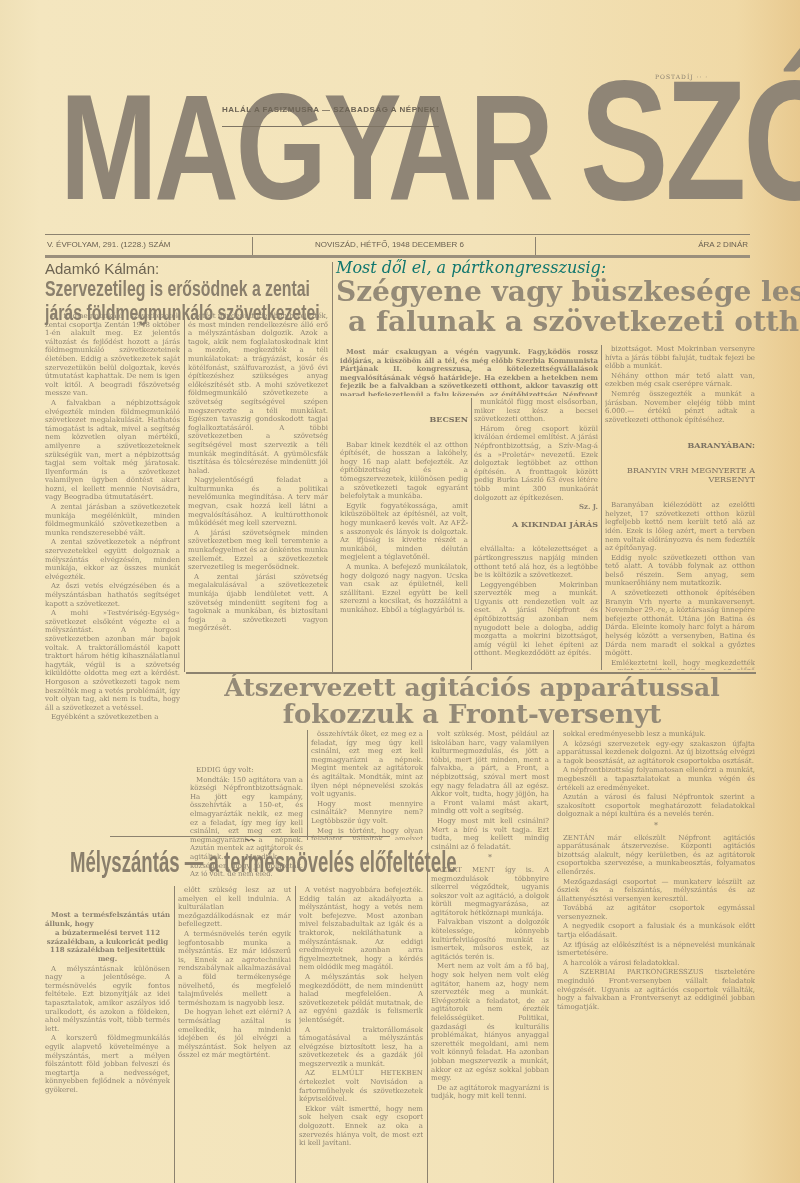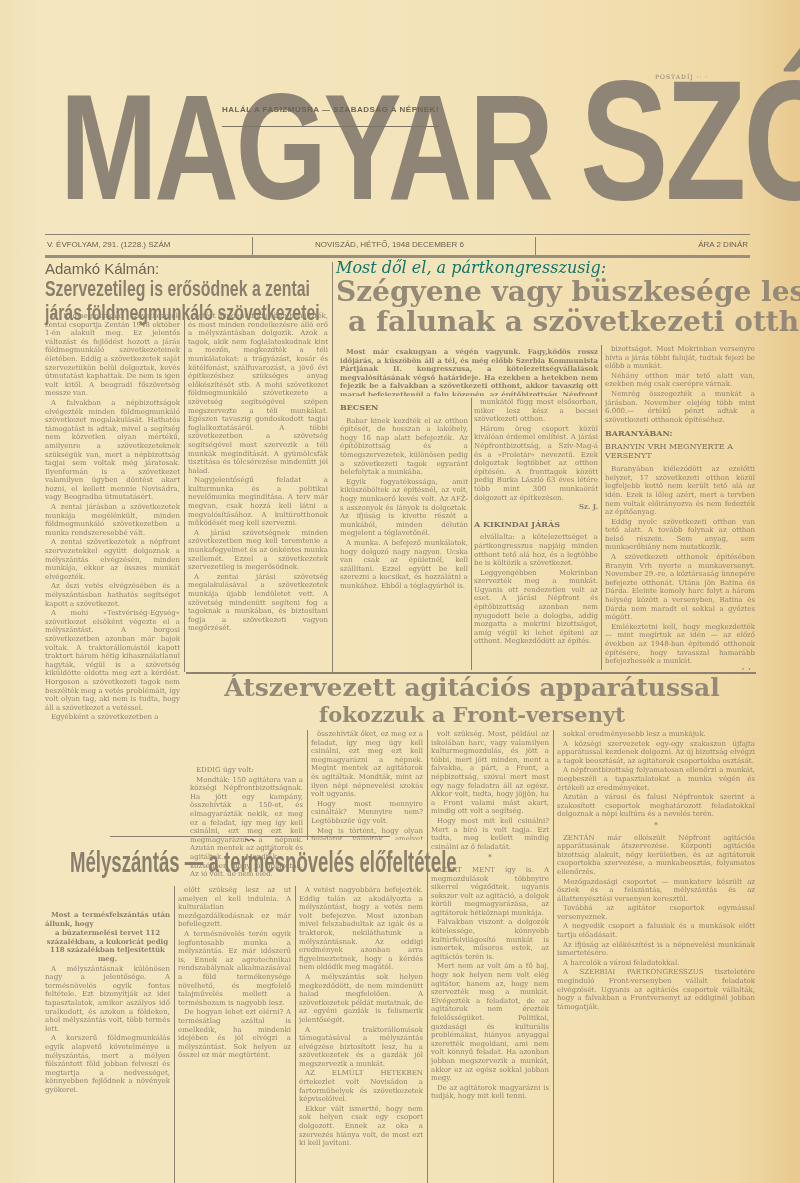--- a/index.html
+++ b/index.html
@@ -21,21 +21,21 @@
   .rule { background:#8c826f; height:2px; }
   .infobar { top:237px; left:45px; width:705px; height:18px; font-size:8px; color:#6a6050; font-family:"Liberation Sans", sans-serif; }
   .infobar span { position:absolute; top:3px; }
   .vsep { position:absolute; width:1px; background:#8c826f; }
   .kicker { font-family:"Liberation Sans",sans-serif; font-size:15px; color:#6d6452; }
   .kicker-it { font-family:"DejaVu Serif", serif; font-style:italic; font-size:16px; color:#0f766e; }
   .head-cond { font-family:"Liberation Sans",sans-serif; font-weight:bold; color:#8a7f6c; transform-origin:left; white-space:nowrap; }
   .head-serif { font-family:"DejaVu Serif",serif; font-weight:bold; color:#948a77; white-space:nowrap; }
   .col { font-size:7px; line-height:8.6px; color:#8b8170; text-align:justify; overflow:hidden; }
   .col p { margin:0 0 1px 0; text-indent:6px; }
-  .sub { font-size:8px; font-weight:bold; color:#7c7262; text-align:left; margin:5px 0; font-family:"DejaVu Serif",serif; }
+  .sub { font-size:8px; font-weight:bold; color:#7c7262; text-align:right; margin:17px 0; font-family:"DejaVu Serif",serif; }
   .star { text-align:center; font-size:8px; color:#7c7262; margin:3px 0; }
   .ornament { color:#7c7262; font-size:10px; }
 </style>
 </head>
 <body>
 
 <div class="abs tiny-top">POSTADÍJ ·· ·</div>
 <div class="abs masthead-title">
   <span>MAGYAR</span>
   <span class="sz">SZÓ</span>
@@ -111,21 +111,21 @@
   <p>Eddig nyolc szövetkezeti otthon van tető alatt. A tovább folynak az otthon belső részein. Sem anyag, sem munkaerőhiány nem mutatkozik.</p>
   <p>A szövetkezeti otthonok építésében Branyin Vrh nyerte a munkaversenyt. November 29.-re, a köztársaság ünnepére befejezte otthonát. Utána jön Batina és Dárda. Eleinte komoly harc folyt a három helység között a versenyben, Batina és Dárda nem maradt el sokkal a győztes mögött.</p>
   <p>Emlékeztetni kell, hogy megkezdették — mint megírtuk az idén — az előző években az 1948-ban építendő otthonok építésére, hogy tavasszal hamarább befejezhessék a munkát.</p>
   <div style="text-align:right;">J. L.</div>
 </div>
 
 <div class="abs rule" style="left:186px; top:672px; width:570px;"></div>
 
 <div class="abs" style="left:188px; top:674px; width:568px; text-align:center;">
   <div class="head-serif" style="font-size:25px; line-height:27px;">Átszervezett agitációs apparátussal</div>
-  <div class="head-serif" style="font-size:21px; line-height:27px;">fokozzuk a Front-versenyt</div>
+  <div class="head-serif" style="font-size:26px; line-height:27px;">fokozzuk a Front-versenyt</div>
 </div>
 <div class="abs col" style="left:190px; top:766px; width:113px; height:110px;">
   <p>EDDIG úgy volt:</p>
   <p>Mondták: 150 agitátora van a községi Népfrontbizottságnak. Ha jött egy kampány, összehívták a 150-et, és elmagyarázták nekik, ez meg ez a feladat, így meg így kell csinálni, ezt meg ezt kell megmagyarázni a népnek. Azután mentek az agitátorok és agitáltak. Mondták a községben, hogy jól dolgoztak. Az jó volt, de nem elég.</p>
 
 </div>
 <div class="vsep" style="left:307px; top:730px; height:110px;"></div>
 <div class="abs col" style="left:311px; top:730px; width:112px; height:110px;">
   <p>összehívták őket, ez meg ez a feladat, így meg úgy kell csinálni, ezt meg ezt kell megmagyarázni a népnek. Megint mentek az agitátorok és agitáltak. Mondták, mint az ilyen népi népnevelési szokás volt ugyanis.</p>
   <p>Hogy most mennyire csinálták? Mennyire nem? Legtöbbször úgy volt.</p>

